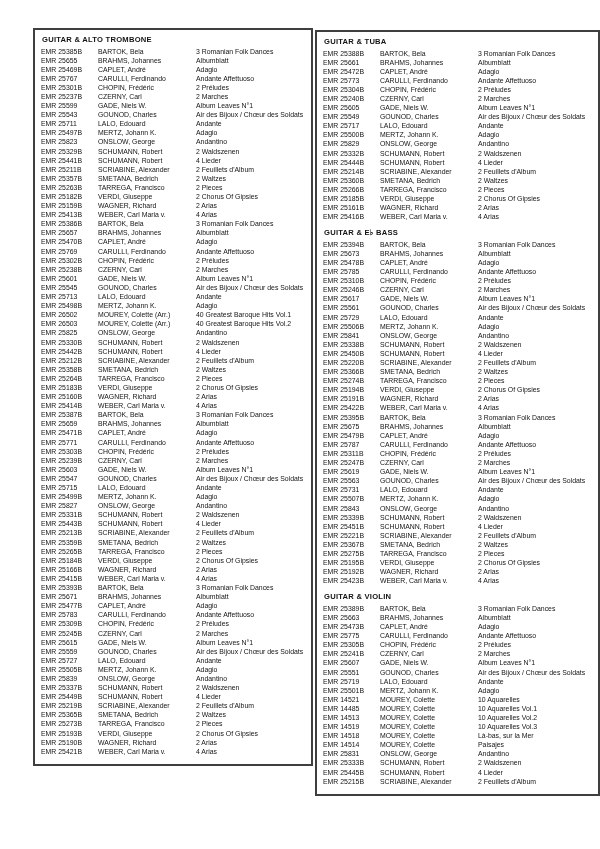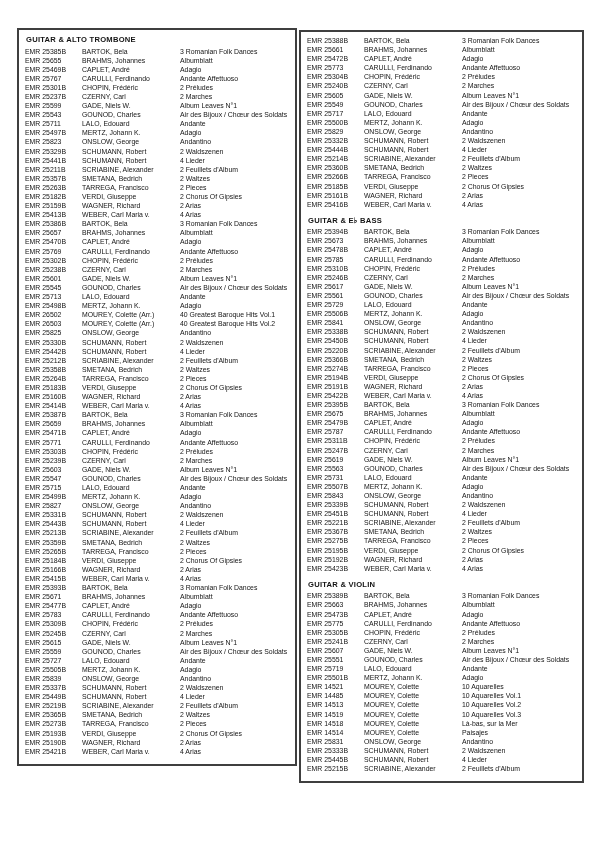--- a/index.html
+++ b/index.html
@@ -3,21 +3,21 @@
 <meta charset="utf-8">
 <style>
   html,body{margin:0;padding:0;}
   body{
     width:600px;height:849px;background:#ffffff;position:relative;
     font-family:"Liberation Sans", sans-serif;color:#141414;
     -webkit-font-smoothing:antialiased;
   }
   .box{
     position:absolute;background:#fff;box-sizing:border-box;
-    border:2px solid #3f3f3f;padding:4px 5px 8px 6px;
+    border:2px solid #3f3f3f;padding:4px 5px 8px 6px;margin-left:16px;
   }
   #col-0{left:17px;top:28px;width:280px;}
   #col-1{left:299px;top:30px;width:285px;}
   .section-title{
     font-weight:bold;font-size:7.6px;line-height:9px;
     letter-spacing:.25px;margin:7px 0 2.5px 1px;
   }
   .section-title:first-child{margin-top:1px;}
   .row{display:flex;font-size:6.9px;line-height:9.1px;white-space:nowrap;overflow:hidden;}
   .cell{display:block;}
@@ -416,20 +416,21 @@
         <span class="cell composer">WAGNER, Richard</span>
         <span class="cell piece">2 Arias</span>
       </div>
       <div class="row">
         <span class="cell code">EMR 25421B</span>
         <span class="cell composer">WEBER, Carl Maria v.</span>
         <span class="cell piece">4 Arias</span>
       </div>
     </div>
   <div class="box" id="col-1" style="border-color: rgb(63, 63, 63); background: rgb(255, 255, 255);">
+      <div class="section-title">GUITAR &amp; TUBA</div>
       <div class="row">
         <span class="cell code">EMR 25388B</span>
         <span class="cell composer">BARTOK, Bela</span>
         <span class="cell piece">3 Romanian Folk Dances</span>
       </div>
       <div class="row">
         <span class="cell code">EMR 25661</span>
         <span class="cell composer">BRAHMS, Johannes</span>
         <span class="cell piece">Albumblatt</span>
       </div>

